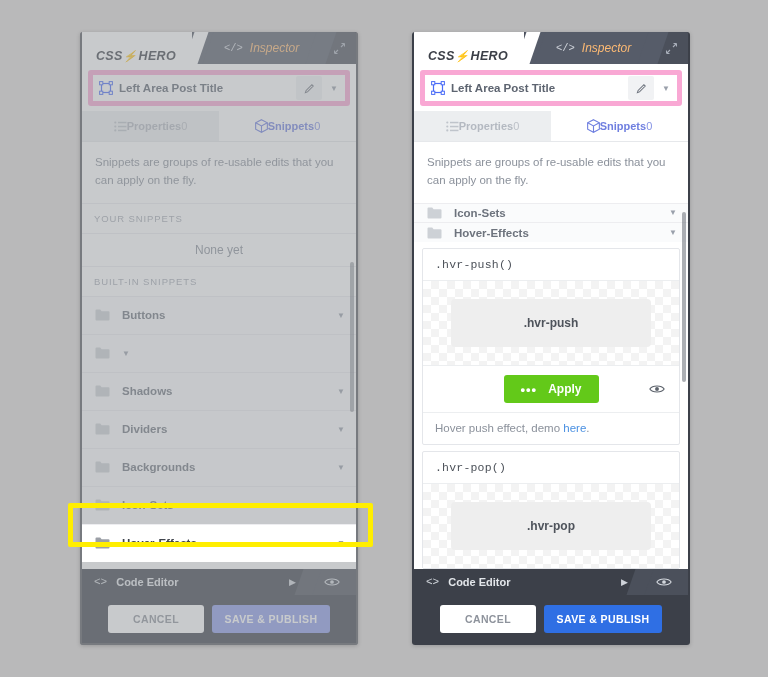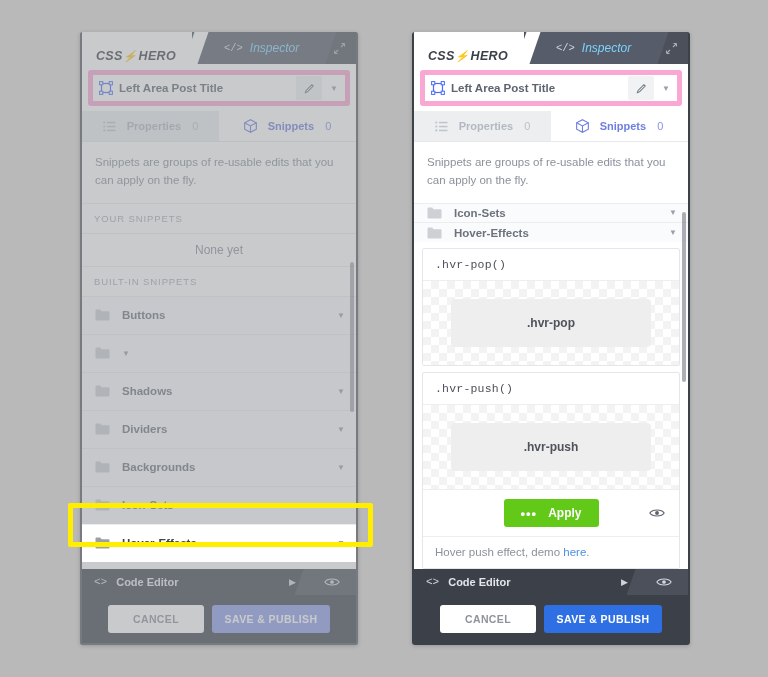--- a/index.html
+++ b/index.html
@@ -71,21 +71,21 @@
   }
   .inspector-tab:after{
     content:"";position:absolute;right:-10px;top:0;bottom:0;width:20px;
     background:#565c69;transform:skewX(-19deg);
   }
   .insp-code{
     font-size:10.5px;color:#cfd3da;position:relative;z-index:3;
     font-family:"Liberation Mono", monospace;
   }
   .insp-label{
-    font-size:12px;color:#7dd3fc;font-style:italic;position:relative;z-index:3;
+    font-size:12px;color:#fdba74;font-style:italic;position:relative;z-index:3;
     white-space:nowrap;
   }
   .expand-btn{
     margin-left:auto;display:flex;align-items:center;
     padding:0 13px;color:#a8aeb9;font-size:13px;
   }
 
   
   .selector-wrap{
     background:#ffffff;padding:6px 6px 5px 6px;flex:none;
@@ -108,21 +108,21 @@
   }
   .sel-caret{
     width:22px;display:flex;align-items:center;justify-content:center;
     color:#9aa0ab;font-size:8px;flex:none;
   }
 
   
   .tabs{display:flex;flex:none;background:#fff;border-bottom:1px solid #e6e8eb;}
   .tab{
     flex:1;height:30px;display:flex;align-items:center;justify-content:center;
-    gap:11px;font-size:11px;
+    gap:0;font-size:11px;
   }
   .tab-props{background:#eceef0;color:#b4b9c1;font-weight:bold;}
   .tab-snip{background:#fff;color:#6f7fe0;font-weight:bold;}
   .tab-count{font-weight:normal;opacity:.85;}
   .tab-ico{display:flex;align-items:center;}
 
   
   .pbody{
     flex:1;background:#ffffff;overflow:hidden;position:relative;
     display:flex;flex-direction:column;
@@ -489,27 +489,20 @@
         <span class="frow-caret">▼</span>
       </div>
       <div class="frow">
         <span class="folder-ico">
             <svg width="15" height="12" viewBox="0 0 15 12">
               <path d="M0.5 1.5 A1 1 0 0 1 1.5 0.5 H5.2 L6.6 2.2 H13.5 A1 1 0 0 1 14.5 3.2 V10.5 A1 1 0 0 1 13.5 11.5 H1.5 A1 1 0 0 1 0.5 10.5 Z" fill="#cdd1d6"></path>
             </svg>
           </span>
         <span class="frow-label">Hover-Effects</span>
         <span class="frow-caret">▼</span>
-      </div>
-
-      <div class="snip-card">
-        <div class="snip-name">.hvr-pop()</div>
-        <div class="snip-preview">
-          <div class="preview-box">.hvr-pop</div>
-        </div>
       </div>
 
       <div class="snip-card">
         <div class="snip-name">.hvr-push()</div>
         <div class="snip-preview">
           <div class="preview-box">.hvr-push</div>
         </div>
         <div class="snip-actions">
           <button class="apply-btn">
             <span class="apply-dots">•••</span>
@@ -517,20 +510,27 @@
           </button>
           <span class="eye-btn">
             <svg width="16" height="10" viewBox="0 0 18 11">
               <path d="M1 5.5 C4 1, 14 1, 17 5.5 C14 10, 4 10, 1 5.5 Z" fill="none" stroke="#5d636c" stroke-width="1.4"></path>
               <circle cx="9" cy="5.5" r="2.2" fill="#5d636c"></circle>
             </svg>
           </span>
         </div>
         <div class="snip-desc"><span>Hover push effect, demo </span><a href="#">here</a><span>.</span></div>
       </div>
+
+      <div class="snip-card">
+        <div class="snip-name">.hvr-pop()</div>
+        <div class="snip-preview">
+          <div class="preview-box">.hvr-pop</div>
+        </div>
+      </div>
       <div class="scrollbar" style="top:70px;height:170px;"></div>
     </div>
 
     <div class="code-bar">
       <span class="code-ico">&lt;&gt;</span>
       <span class="code-label">Code Editor</span>
       <span class="code-arrow">▶</span>
       <span class="code-eye-cell">
         <svg width="16" height="10" viewBox="0 0 18 11" style="position:relative;z-index:3">
           <path d="M1 5.5 C4 1, 14 1, 17 5.5 C14 10, 4 10, 1 5.5 Z" fill="none" stroke="#d3d7dd" stroke-width="1.3"></path>

